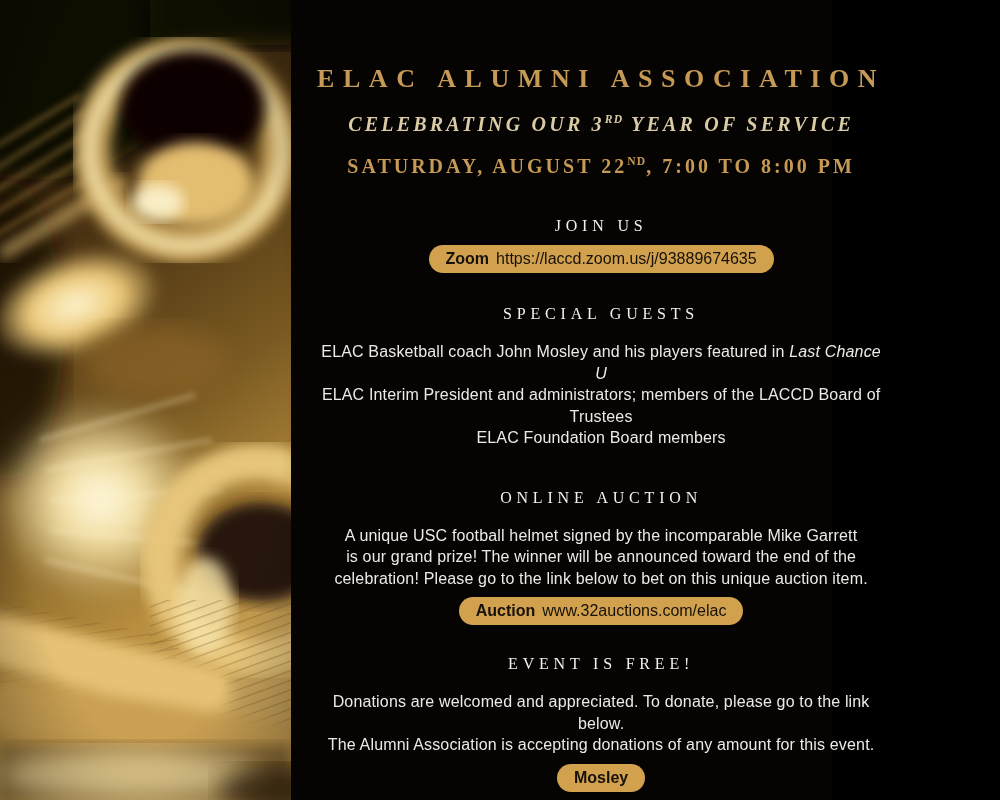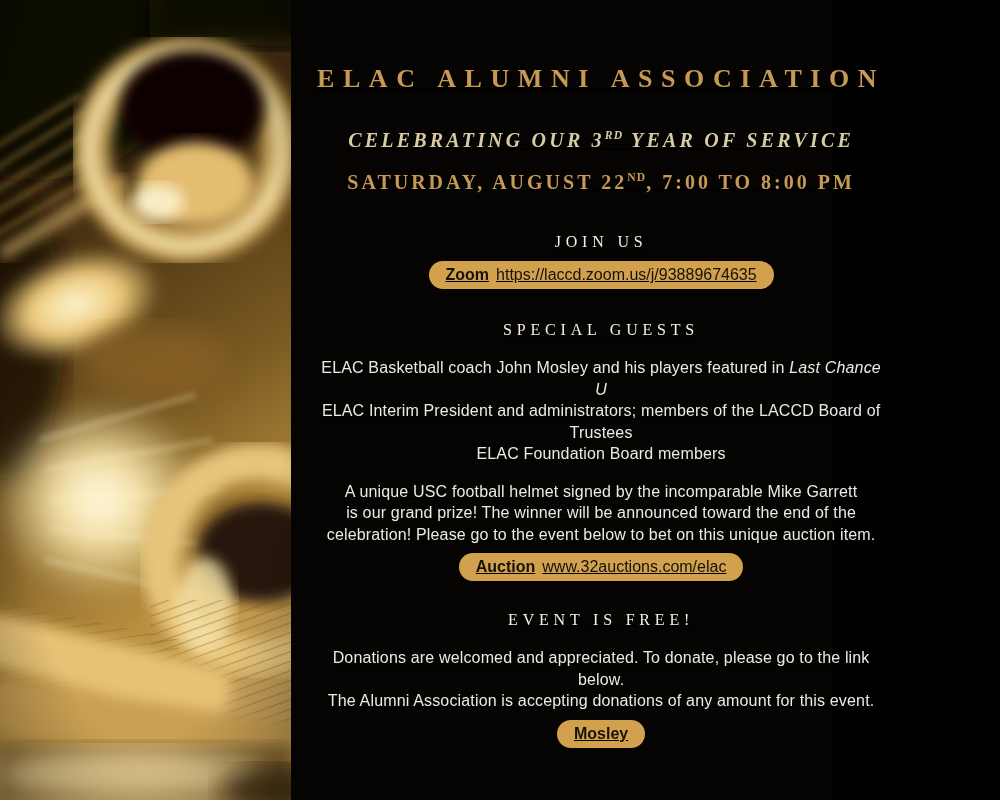--- a/index.html
+++ b/index.html
@@ -9,36 +9,35 @@
     --heading-white:#f4f1ea;
     --body-text:#eceae4;
     --pill-gold:#d2a14e;
     --pill-text:#17110a;
   }
   *{margin:0;padding:0;box-sizing:border-box;}
   html,body{width:1000px;height:800px;overflow:hidden;background:#000;}
   .flyer{
     width:832px;height:800px;display:flex;background:var(--background);
     font-family:"Liberation Sans",sans-serif;
-    text-decoration:underline;
   }
   .photo{width:291px;height:800px;flex:0 0 291px;overflow:hidden;}
   .photo svg{display:block;width:291px;height:800px;}
   .content{
     flex:1;display:flex;flex-direction:column;align-items:center;
     text-align:center;padding:0 18px 0 26px;
   }
   .title{
     margin-top:62px;
     font-family:"Liberation Serif",serif;font-weight:700;
     font-size:26px;line-height:34px;letter-spacing:.33em;
     color:var(--title-gold);white-space:nowrap;
   }
   .subtitle{
-    margin-top:26px;
+    margin-top:10px;
     font-family:"Liberation Serif",serif;font-style:italic;font-weight:600;
     font-size:20px;line-height:28px;letter-spacing:.16em;
     color:var(--subtitle-champagne);white-space:nowrap;
   }
   .datetime{
     margin-top:10px;
     font-family:"Liberation Serif",serif;font-weight:600;
     font-size:20px;line-height:28px;letter-spacing:.15em;
     color:var(--title-gold);white-space:nowrap;
   }
@@ -179,25 +178,26 @@
     </div>
 
     <div class="sec-heading mt-guests">SPECIAL GUESTS</div>
 
     <div class="body-block">
       <div class="body-line"><span>ELAC Basketball coach John Mosley and his players featured in </span><span class="it">Last Chance U</span></div>
       <div class="body-line">ELAC Interim President and administrators; members of the LACCD Board of Trustees</div>
       <div class="body-line">ELAC Foundation Board members</div>
     </div>
 
+    <div class="sec-heading mt-auction">ONLINE AUCTION</div>
 
     <div class="body-block">
       <div class="body-line">A unique USC football helmet signed by the incomparable Mike Garrett</div>
       <div class="body-line">is our grand prize! The winner will be announced toward the end of the</div>
-      <div class="body-line">celebration! Please go to the event below to bet on this unique auction item.</div>
+      <div class="body-line">celebration! Please go to the link below to bet on this unique auction item.</div>
     </div>
 
     <div class="pill">
       <span class="pill-label">Auction</span>
       <span class="pill-url">www.32auctions.com/elac</span>
     </div>
 
     <div class="sec-heading mt-free">EVENT IS FREE!</div>
 
     <div class="body-block">

